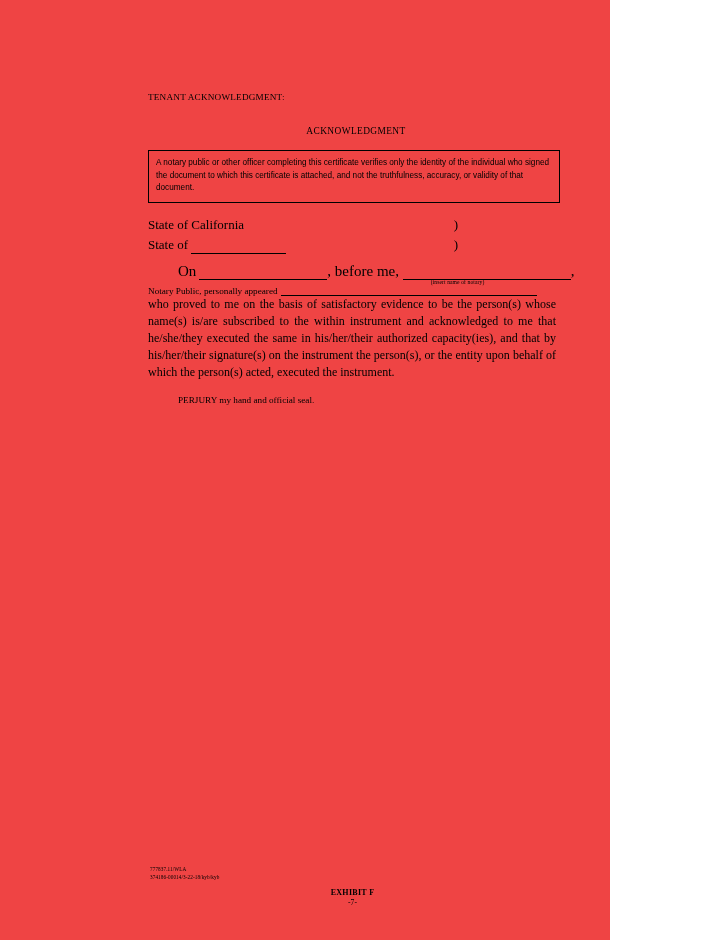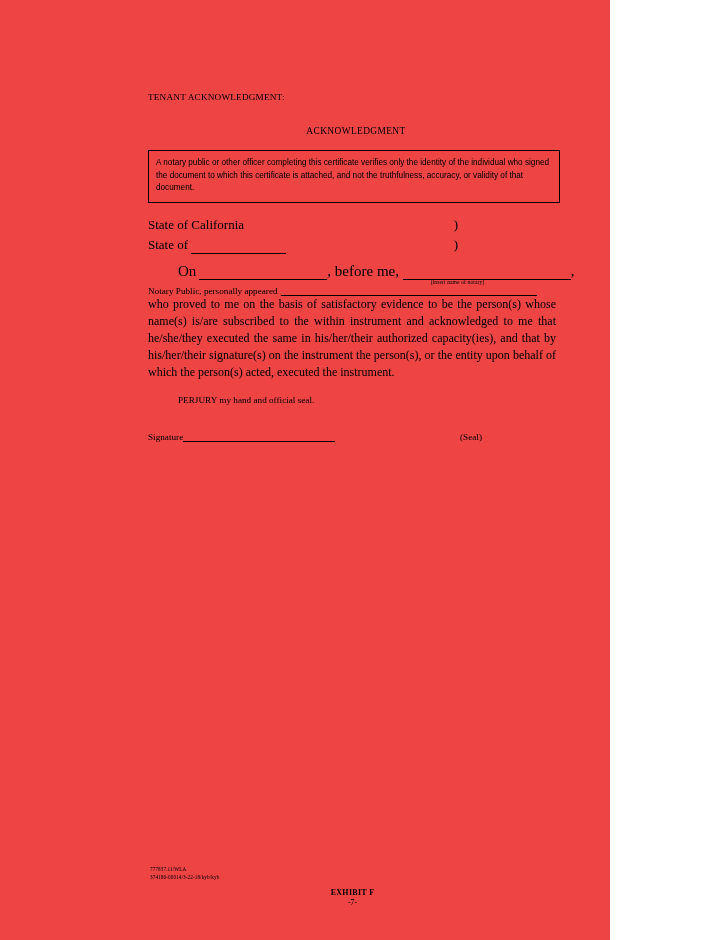--- a/index.html
+++ b/index.html
@@ -202,24 +202,20 @@
 
     <div class="notary-line">
       <span>Notary Public, personally appeared</span><span class="u-line" style="width:256px;margin-left:3px;"></span>
     </div>
 
     <p class="body-para">who proved to me on the basis of satisfactory evidence to be the person(s) whose name(s) is/are subscribed to the within instrument and acknowledged to me that he/she/they executed the same in his/her/their authorized capacity(ies), and that by his/her/their signature(s) on the instrument the person(s), or the entity upon behalf of which the person(s) acted, executed the instrument.</p>
 
 
     <p class="witness-para">PERJURY my hand and official seal.</p>
 
-    <div class="sig-row">
-      <span class="sig-label">Signature</span><span class="sig-fill"></span>
-      <span class="seal">(Seal)</span>
-    </div>
 
   </div>
 
   <div class="footer-left">
     <div>777837.11/WLA</div>
     <div>374186-00014/3-22-18/kyb/kyb</div>
   </div>
 
   <div class="footer-center">
     <span class="exhibit">EXHIBIT F</span>

